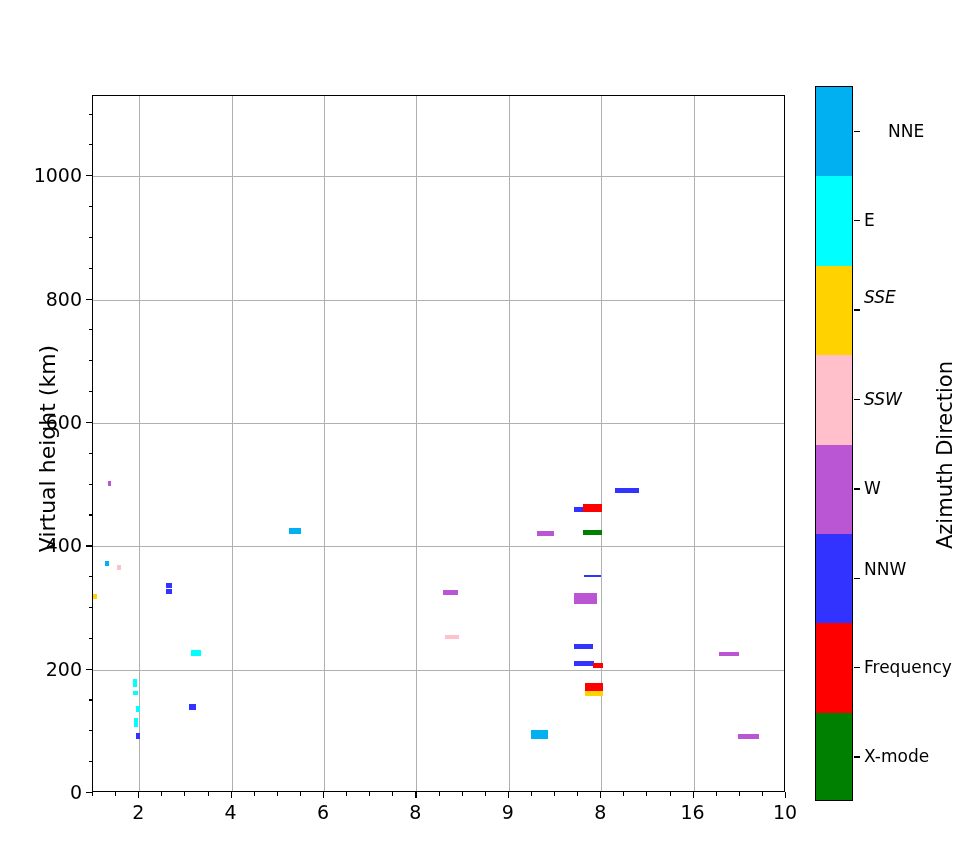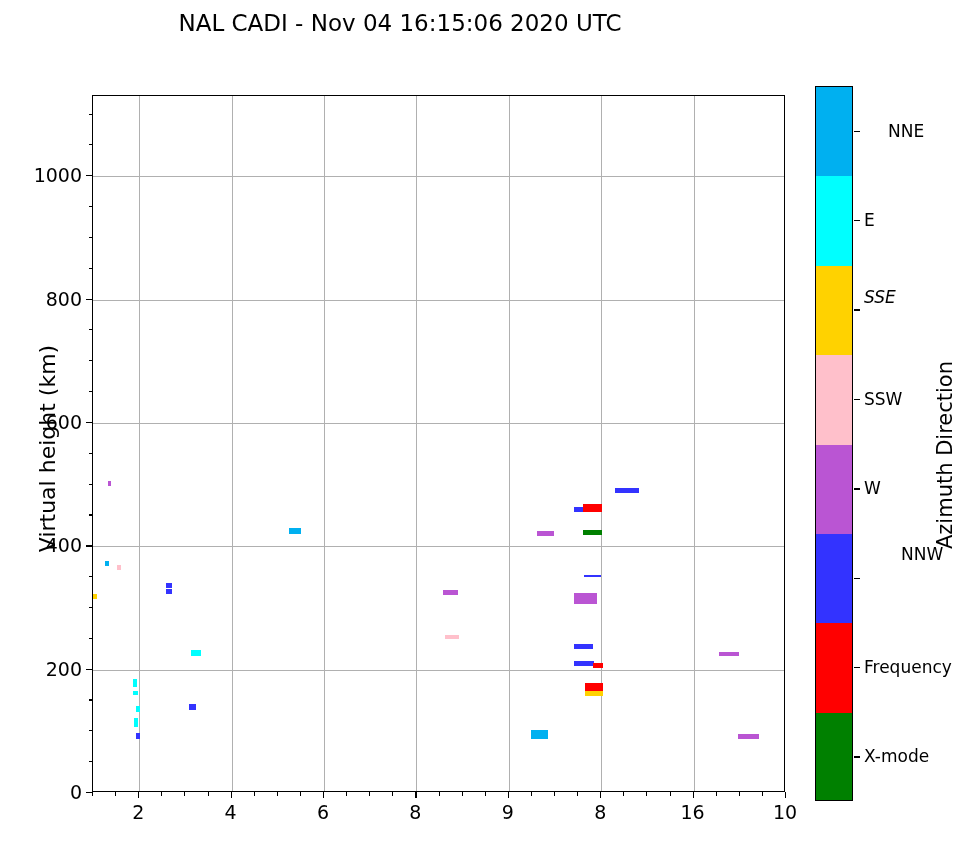--- a/index.html
+++ b/index.html
@@ -170,21 +170,20 @@
     color: #000000;
     transform: rotate(-90deg);
     transform-origin: 50% 50%;
   }
 </style>
 </head>
 <body>
 
 <div id="figure">
 
-  <div id="title">NAL CADI - Nov 04 16:15:06 2020 UTC</div>
 
   <div id="plot-frame">
     <div id="plot-clip">
       <div id="gridlines-h">
           <div class="gridline-h" style="top: 573.64px;"></div>
           <div class="gridline-h" style="top: 450.27px;"></div>
           <div class="gridline-h" style="top: 326.91px;"></div>
           <div class="gridline-h" style="top: 203.55px;"></div>
           <div class="gridline-h" style="top: 80.19px;"></div>
         </div>
@@ -329,21 +328,21 @@
       <div class="cbar-tick" style="top: 398.81px;"></div>
       <div class="cbar-tick" style="top: 488.19px;"></div>
       <div class="cbar-tick" style="top: 577.56px;"></div>
       <div class="cbar-tick" style="top: 666.94px;"></div>
       <div class="cbar-tick" style="top: 756.31px;"></div>
     </div>
   <div id="cbar-labels">
       <div class="cbar-label" style="top: 130.69px; margin-left: 24px;">NNE</div>
       <div class="cbar-label" style="top: 220.06px;">E</div>
       <div class="cbar-label" style="top: 297px; font-style: italic;">SSE</div>
-      <div class="cbar-label" style="top: 398.81px;">SSW</div>
+      <div class="cbar-label" style="top: 398.81px; font-style: italic;">SSW</div>
       <div class="cbar-label" style="top: 488.19px;">W</div>
-      <div class="cbar-label" style="top: 554px; margin-left: 37px;">NNW</div>
+      <div class="cbar-label" style="top: 569px;">NNW</div>
       <div class="cbar-label" style="top: 666.94px;">Frequency</div>
       <div class="cbar-label" style="top: 756.31px;">X-mode</div>
     </div>
   <div id="cbar-title">Azimuth Direction</div>
 
 </div>
 
 </body></html>

